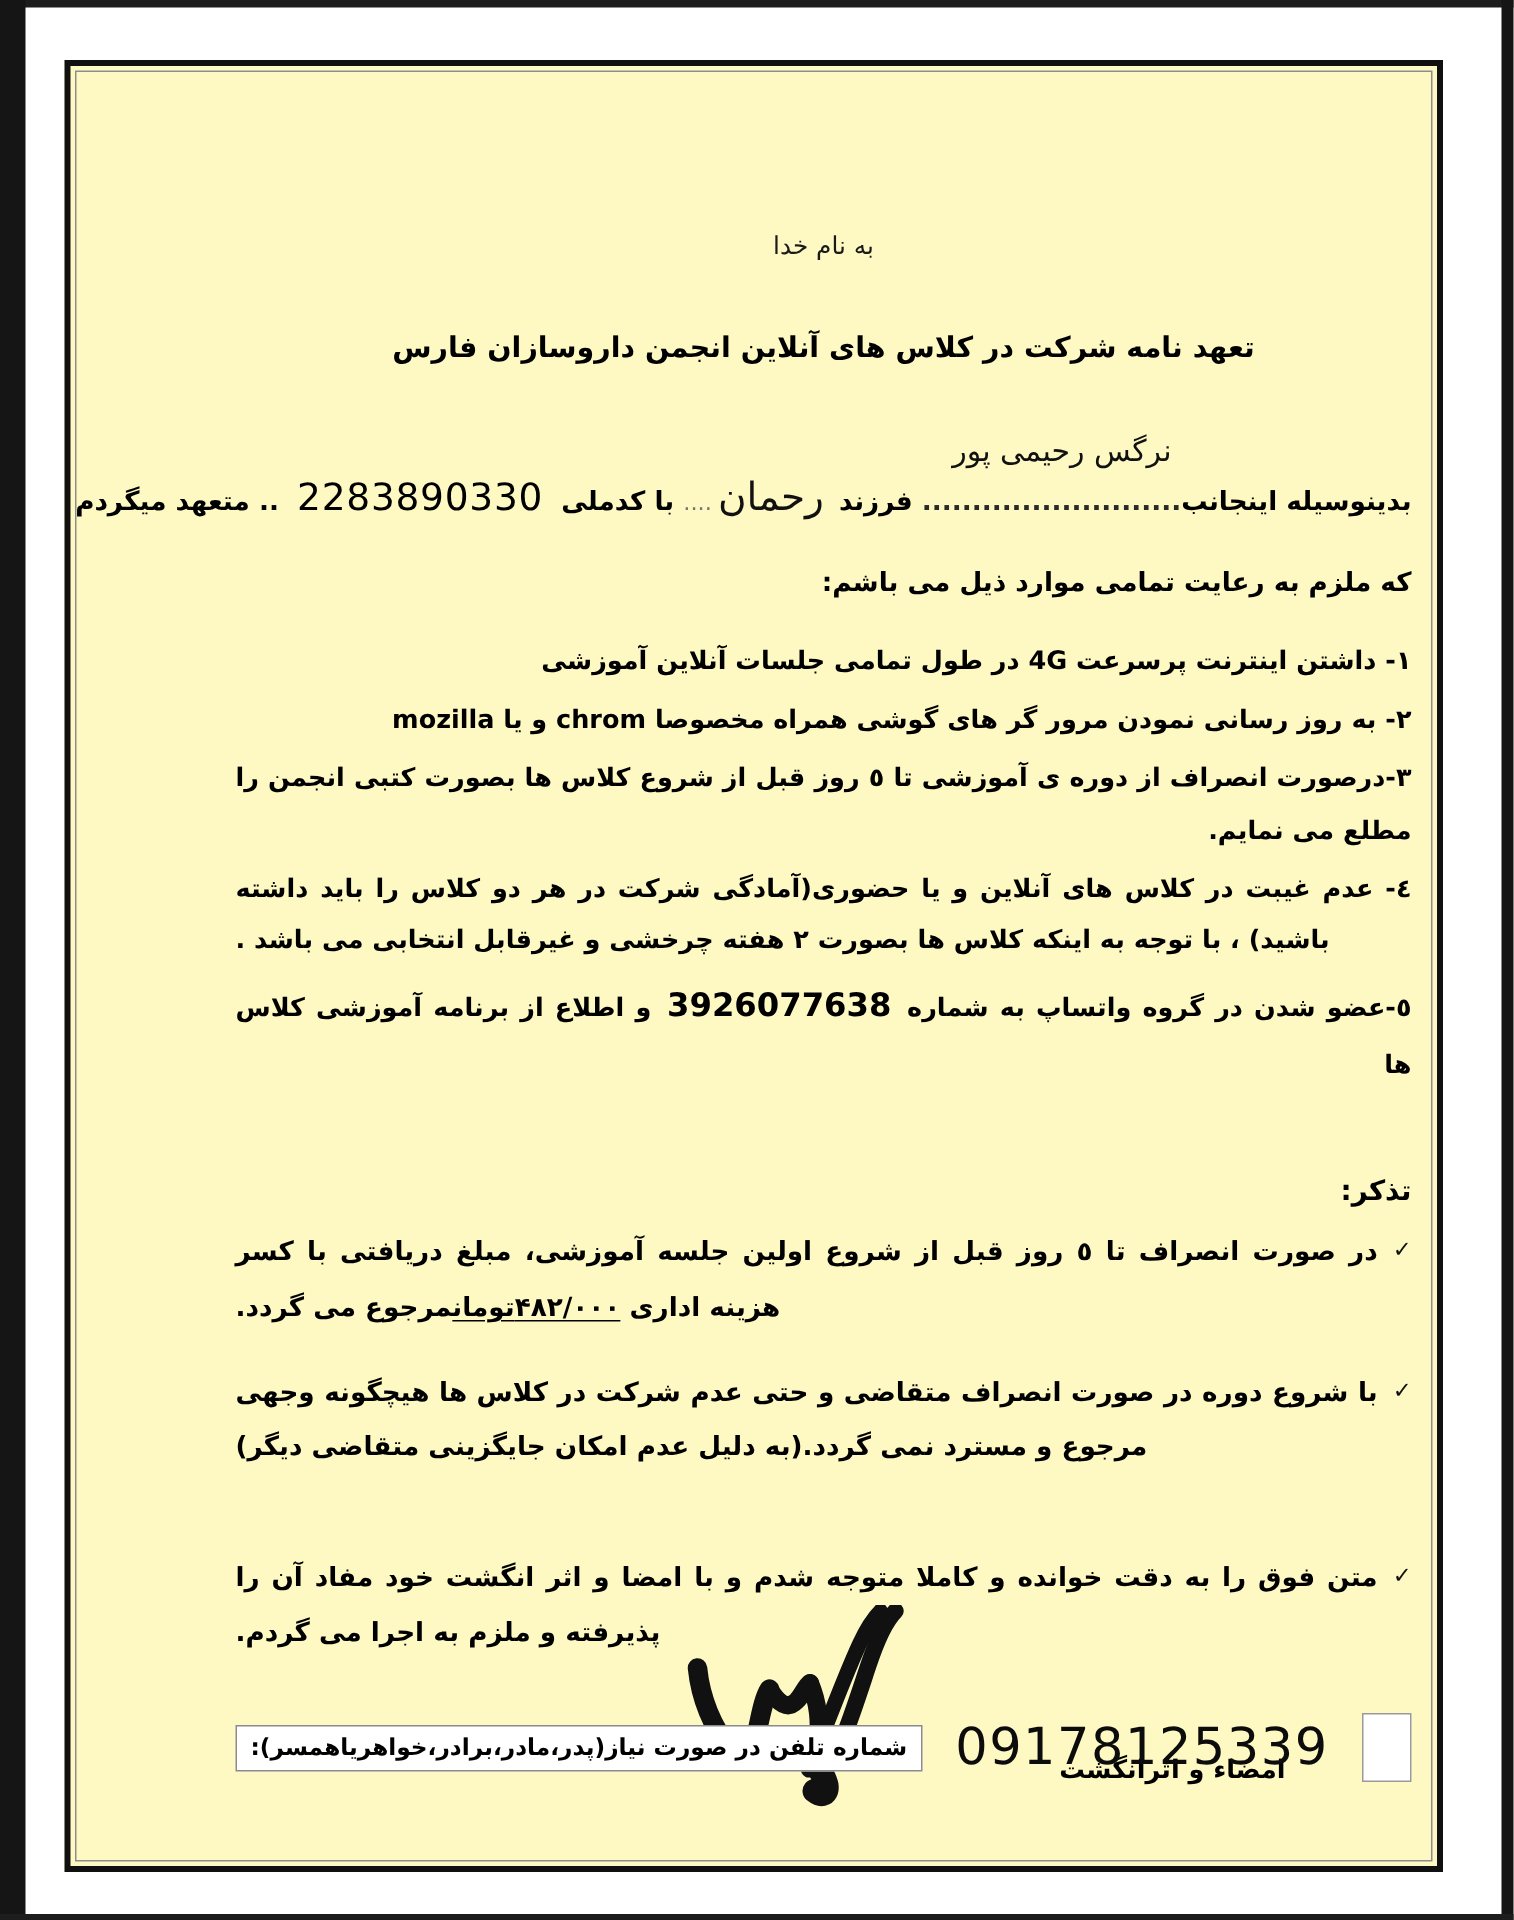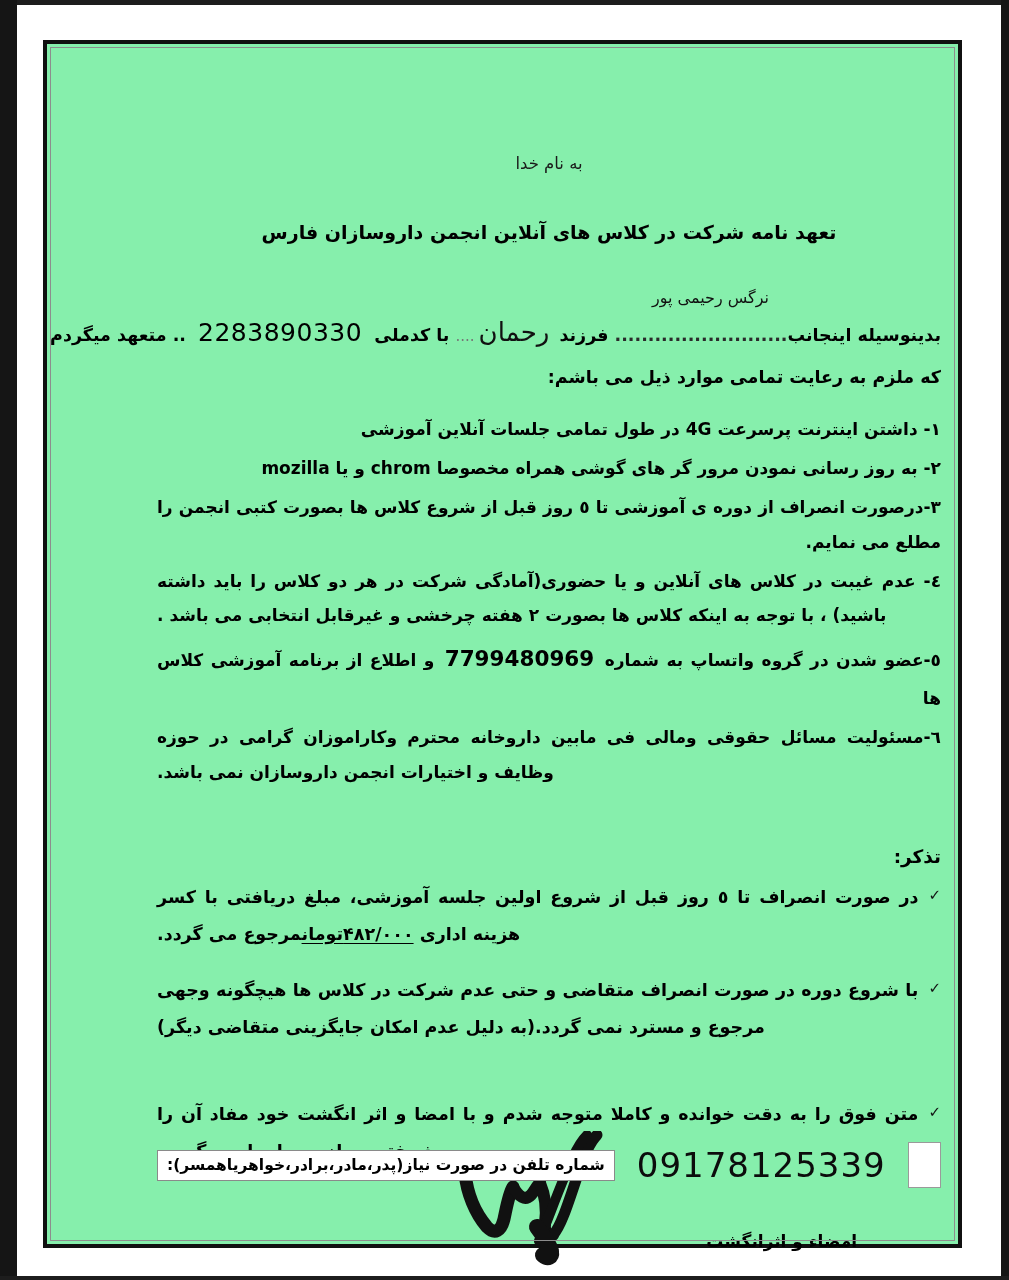--- a/index.html
+++ b/index.html
@@ -45,21 +45,21 @@
 
   
   .doc-border {
     position: absolute;
     left: 43px;
     top: 40px;
     width: 919px;
     height: 1208px;
     border: 4px solid #101010;
     box-sizing: border-box;
-    background: #86efac;
+    background: #fef9c3;
   }
   .doc-border::after {
     content: "";
     position: absolute;
     left: 3px; top: 3px; right: 3px; bottom: 3px;
     border: 1px solid #8d8d8d;
     pointer-events: none;
   }
 
   .doc-inner {
@@ -101,22 +101,22 @@
     font-size: 17.5px;
     font-weight: bold;
     line-height: 1.9;
     white-space: nowrap;
   }
   .dots { letter-spacing: 1px; font-weight: bold; color: #2a2a2a; }
   .dots-fine { color: #767676; font-weight: normal; letter-spacing: 1px; font-size: 15px; }
   .fill-name {
     position: absolute;
     top: -20px;
-    right: 172px;
-    font-size: 16px;
+    right: 160px;
+    font-size: 20px;
     font-weight: 500;
     color: #111;
     white-space: nowrap;
   }
   .fill-father {
     font-size: 26px;
     font-weight: 500;
     color: #111;
     padding: 0 4px;
   }
@@ -126,21 +126,21 @@
     font-weight: 500;
     letter-spacing: .5px;
     direction: ltr;
     display: inline-block;
     padding: 0 6px;
   }
 
   .sub-line {
     font-size: 17.5px;
     font-weight: bold;
-    margin-top: 4px;
+    margin-top: 16px;
     line-height: 1.9;
   }
 
   
   .clauses { margin-top: 18px; }
   .clause {
     font-size: 17px;
     font-weight: bold;
     line-height: 2.05;
     margin-bottom: 4px;
@@ -277,23 +277,22 @@
       <div class="clauses">
 
         <div class="clause"><span>۱-</span> <span>داشتن اینترنت پرسرعت</span> <span class="latin">4G</span> <span>در طول تمامی جلسات آنلاین آموزشی</span></div>
 
         <div class="clause"><span>۲-</span> <span>به روز رسانی نمودن مرور گر های گوشی همراه مخصوصا</span> <span class="latin">chrom</span> <span>و یا</span> <span class="latin">mozilla</span></div>
 
         <div class="clause"><span>۳-</span><span>درصورت  انصراف از دوره ی آموزشی تا ٥ روز قبل از شروع کلاس ها بصورت کتبی انجمن را مطلع می نمایم.</span></div>
 
         <div class="clause two-line"><span>٤-</span> <span>عدم غیبت در کلاس های آنلاین و یا حضوری(آمادگی شرکت در  هر دو کلاس را باید داشته باشید) ، با توجه به اینکه کلاس ها بصورت ۲ هفته  چرخشی و غیرقابل انتخابی می باشد .</span></div>
 
-        <div class="clause"><span>٥-</span><span>عضو شدن در گروه</span> <span class="u-line">واتساپ</span> <span>به شماره</span> <span class="wa-number">7799480969</span> <span>و اطلاع از برنامه آموزشی کلاس ها</span></div>
-
-        <div class="clause two-line"><span>٦-</span><span>مسئولیت  مسائل حقوقی ومالی فی مابین  داروخانه محترم وکاراموزان گرامی در حوزه وظایف و اختیارات انجمن داروسازان نمی باشد.</span></div>
+        <div class="clause"><span>٥-</span><span>عضو شدن در گروه</span> <span class="u-line">واتساپ</span> <span>به شماره</span> <span class="wa-number">3926077638</span> <span>و اطلاع از برنامه آموزشی کلاس ها</span></div>
+
 
       </div>
 
       <div class="notice-head">تذکر:</div>
 
       <div class="notice-list">
 
         <div class="notice-item">
           <span class="check-mark">✓</span>
           <span class="notice-text"><span>در صورت انصراف  تا</span> <span class="u-line">٥ روز</span> <span>قبل از شروع اولین جلسه آموزشی،  مبلغ دریافتی با کسر هزینه اداری</span> <span class="amount">۴۸۲/۰۰۰تومان</span><span>مرجوع می گردد.</span></span>

